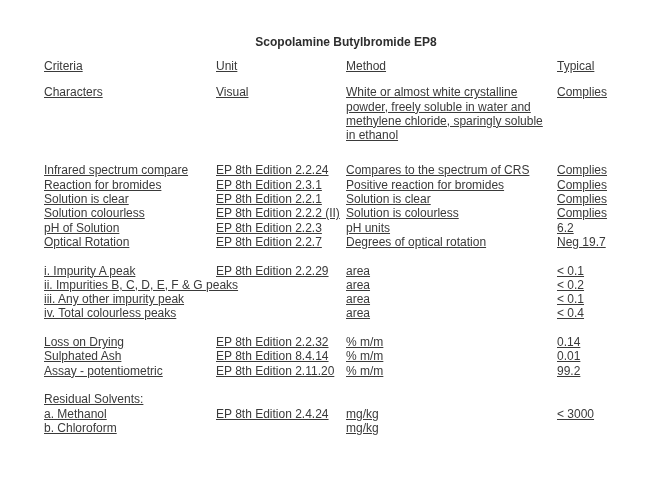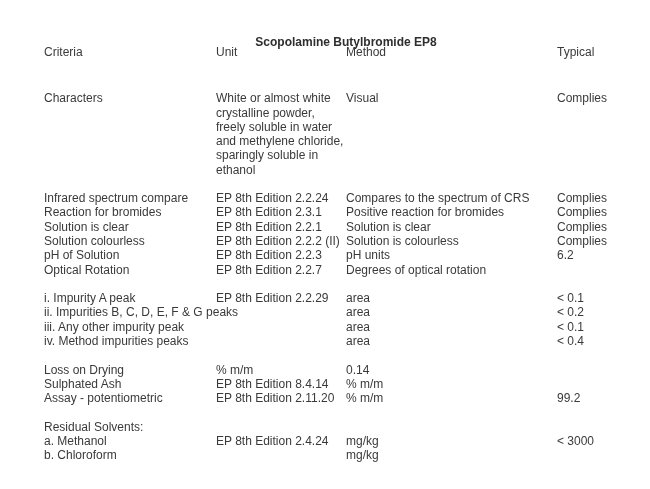--- a/index.html
+++ b/index.html
@@ -22,61 +22,62 @@
     top: 35px;
     left: 42px;
     width: 608px;
     text-align: center;
     font-weight: bold;
     color: #2e2e2e;
     line-height: 14.3px;
   }
   .content {
     position: absolute;
-    top: 45px;
+    top: 59px;
     left: 44px;
     width: 606px;
+    text-decoration: underline;
   }
   .row {
     display: grid;
     grid-template-columns: 172px 130px 211px 93px;
     line-height: 14.3px;
   }
   .cell {
     white-space: nowrap;
     overflow: visible;
   }
   .cell.wrap {
     white-space: normal;
     max-width: 200px;
   }
   .section { margin-top: 14.3px; }
-  #rows .section:nth-child(1) { margin-top: 32px; }
-  #rows .section:nth-child(2) { margin-top: 14px; }
+  #rows .section:nth-child(1) { margin-top: 12px; }
+  #rows .section:nth-child(2) { margin-top: 21px; }
 </style>
 </head>
 <body>
 
 <div class="page">
   <div class="doc-title">Scopolamine Butylbromide EP8</div>
 
   <div class="content">
     <div class="row">
       <div class="cell">Criteria</div>
       <div class="cell">Unit</div>
       <div class="cell">Method</div>
       <div class="cell">Typical</div>
     </div>
 
     <div id="rows">
         <div class="section">
           <div class="row">
             <div class="cell">Characters</div>
+            <div class="cell">Visual</div>
             <div class="cell wrap">White or almost white crystalline powder, freely soluble in water and methylene chloride, sparingly soluble in ethanol</div>
-            <div class="cell">Visual</div>
             <div class="cell">Complies</div>
           </div>
         </div>
         <div class="section">
           <div class="row">
             <div class="cell">Infrared spectrum compare</div>
             <div class="cell">EP 8th Edition 2.2.24</div>
             <div class="cell">Compares to the spectrum of CRS</div>
             <div class="cell">Complies</div>
           </div>
@@ -101,20 +102,21 @@
           <div class="row">
             <div class="cell">pH of Solution</div>
             <div class="cell">EP 8th Edition 2.2.3</div>
             <div class="cell">pH units</div>
             <div class="cell">6.2</div>
           </div>
           <div class="row">
             <div class="cell">Optical Rotation</div>
             <div class="cell">EP 8th Edition 2.2.7</div>
             <div class="cell">Degrees of optical rotation</div>
+            <div class="cell">Neg 19.7</div>
           </div>
         </div>
         <div class="section">
           <div class="row">
             <div class="cell">i. Impurity A peak</div>
             <div class="cell">EP 8th Edition 2.2.29</div>
             <div class="cell">area</div>
             <div class="cell">&lt; 0.1</div>
           </div>
           <div class="row">
@@ -123,36 +125,38 @@
             <div class="cell">area</div>
             <div class="cell">&lt; 0.2</div>
           </div>
           <div class="row">
             <div class="cell">iii. Any other impurity peak</div>
             <div class="cell"></div>
             <div class="cell">area</div>
             <div class="cell">&lt; 0.1</div>
           </div>
           <div class="row">
-            <div class="cell">iv. Method impurities peaks</div>
+            <div class="cell">iv. Total colourless peaks</div>
             <div class="cell"></div>
             <div class="cell">area</div>
             <div class="cell">&lt; 0.4</div>
           </div>
         </div>
         <div class="section">
           <div class="row">
             <div class="cell">Loss on Drying</div>
+            <div class="cell">EP 8th Edition 2.2.32</div>
             <div class="cell">% m/m</div>
             <div class="cell">0.14</div>
           </div>
           <div class="row">
             <div class="cell">Sulphated Ash</div>
             <div class="cell">EP 8th Edition 8.4.14</div>
             <div class="cell">% m/m</div>
+            <div class="cell">0.01</div>
           </div>
           <div class="row">
             <div class="cell">Assay - potentiometric</div>
             <div class="cell">EP 8th Edition 2.11.20</div>
             <div class="cell">% m/m</div>
             <div class="cell">99.2</div>
           </div>
         </div>
         <div class="section">
           <div class="row">

